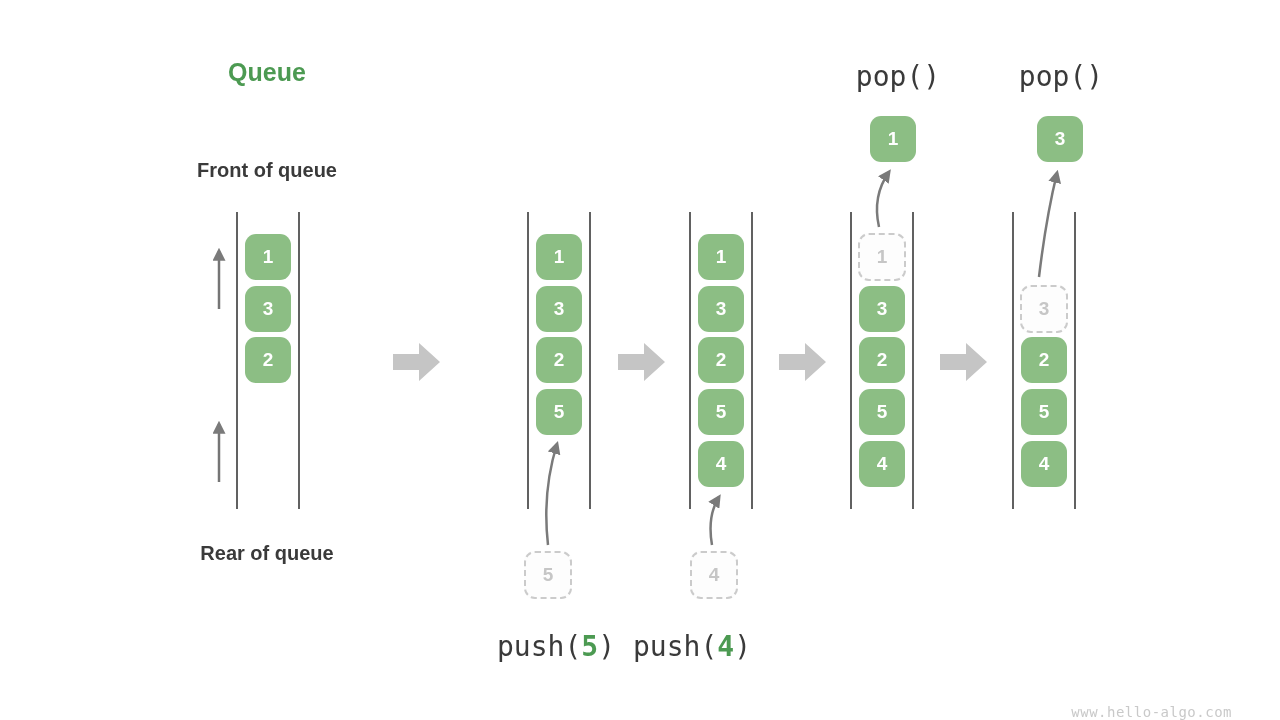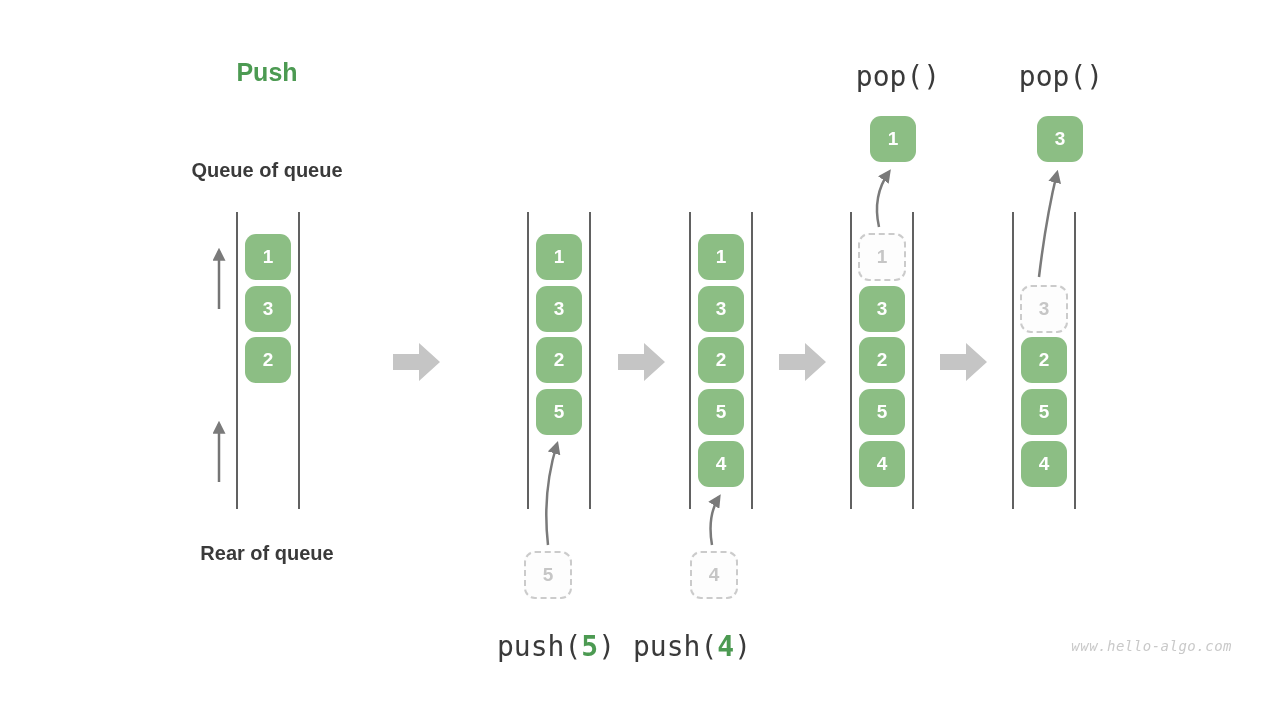--- a/index.html
+++ b/index.html
@@ -28,29 +28,29 @@
     color:var(--dashed-text);font-weight:bold;font-size:19px;
   }
   .watermark{font-size:14px;letter-spacing:.5px;color:var(--watermark-gray);}
   svg#arrow-layer{position:absolute;left:0;top:0;pointer-events:none;}
 </style>
 </head>
 <body>
 
 <div id="canvas" style="--title-green: #4c9a52; --box-green: #8cbe84; --dark-text: #3a3a3a; --rail: #616161; --dashed-border: #cbcbcb; --dashed-text: #c6c6c6; --arrow: #7a7a7a; --flow-arrow: #c5c5c5; --watermark-gray: #c9c9c9;">
 
-  <div class="abs cxc title" style="left:267px;top:58px;">Push</div>
+  <div class="abs cxc title" style="left:267px;top:58px;">Queue</div>
 
-  <div class="abs cxc bold-label" style="left:267px;top:159px;">Queue of queue</div>
+  <div class="abs cxc bold-label" style="left:267px;top:159px;">Front of queue</div>
 
 
 
   <div class="abs cxc bold-label" style="left:267px;top:542px;">Rear of queue</div>
 
-  <div class="abs watermark mono" style="right:48px;top:638px;font-style:italic;">www.hello-algo.com</div>
+  <div class="abs watermark mono" style="right:48px;top:704px;">www.hello-algo.com</div>
 
 <div class="rail" style="left: 236.25px; top: 212px; height: 297px;"></div>
     <div class="rail" style="left: 298.25px; top: 212px; height: 297px;"></div>
     <div class="solid-box" style="left: 245px; top: 234px;">
       <span>1</span>
     </div>
     <div class="solid-box" style="left: 245px; top: 286px;">
       <span>3</span>
     </div>
     <div class="solid-box" style="left: 245px; top: 337px;">

